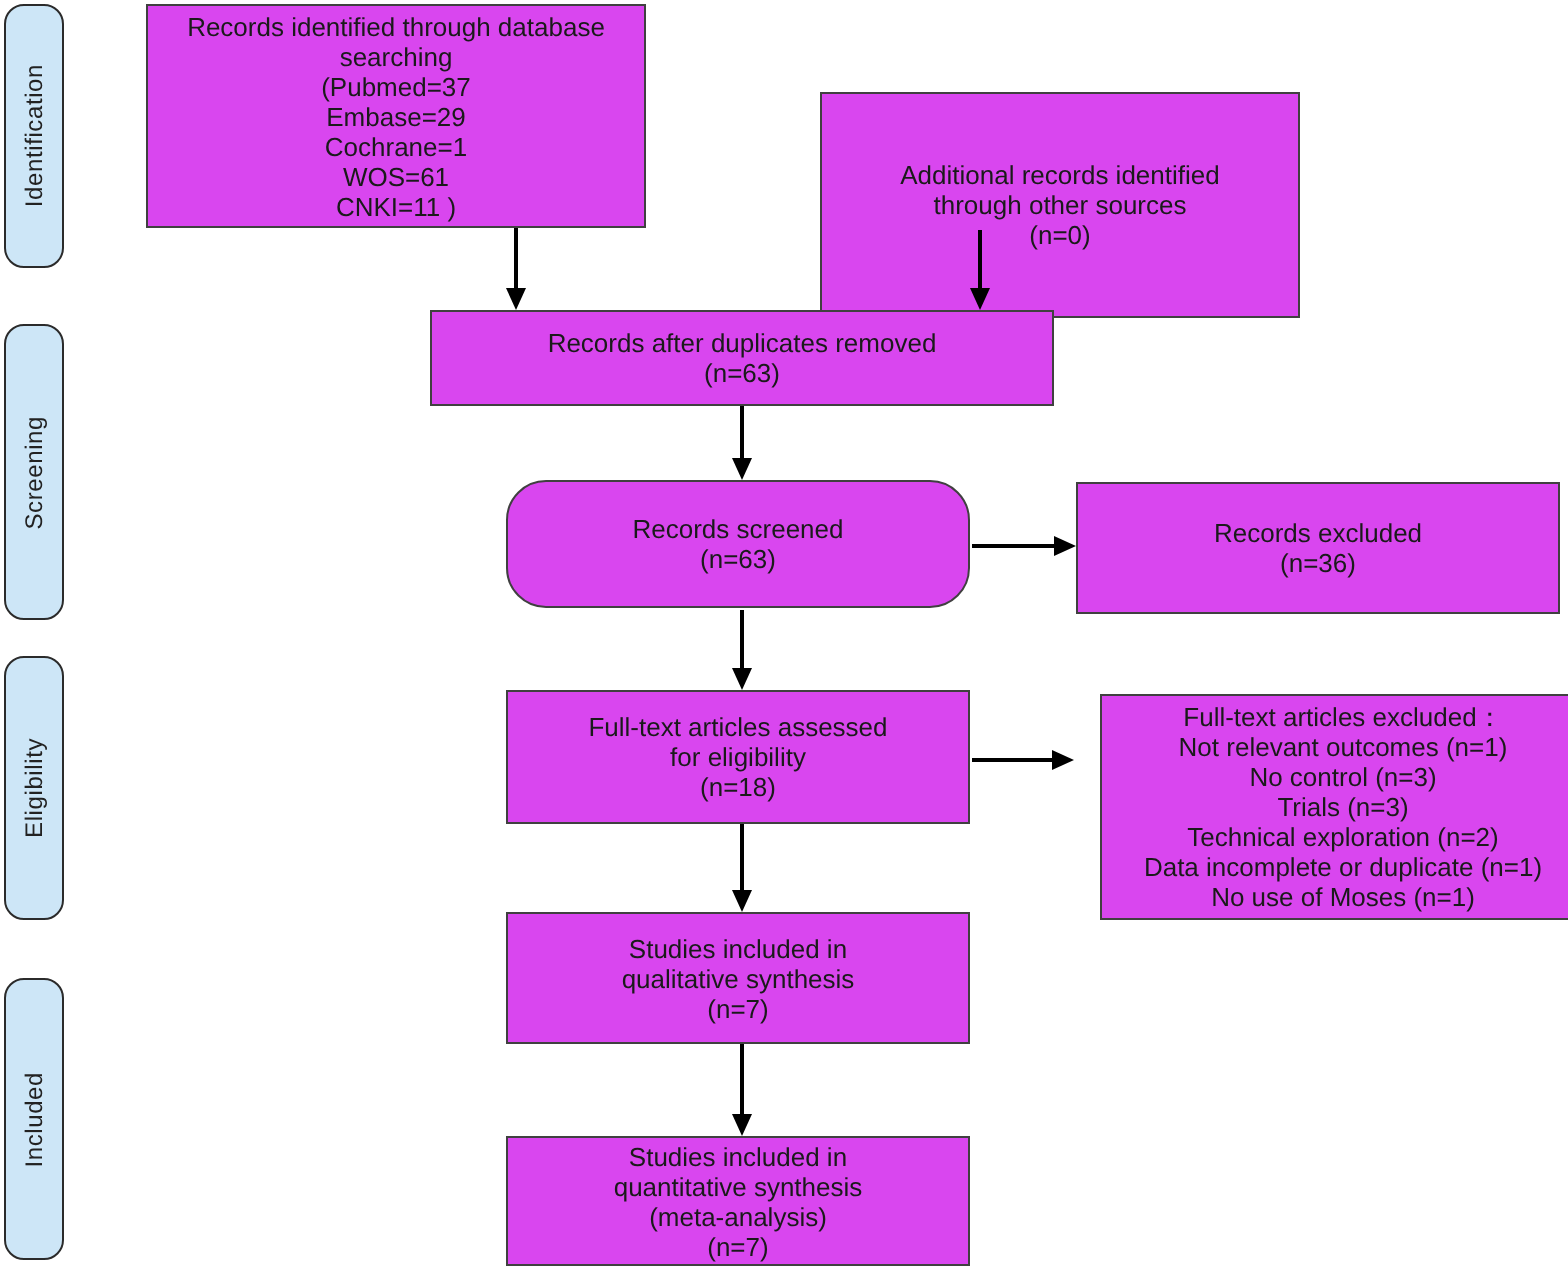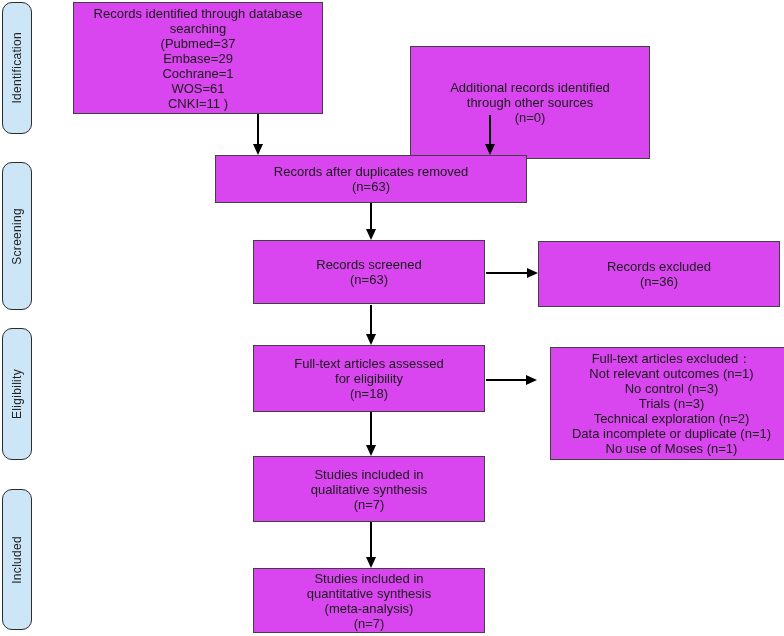--- a/index.html
+++ b/index.html
@@ -48,21 +48,21 @@
     text-align: center;
     font-size: 13px;
     line-height: 15px;
     color: #1a1a1a;
     white-space: pre-line;
     padding: 2px 4px;
   }
   #b-identified   { left: 73px;  top: 2px;   width: 250px; height: 112px; }
   #b-additional   { left: 410px; top: 2px;   width: 240px; height: 113px; margin-top: 44px; }
   #b-duplicates   { left: 215px; top: 155px; width: 312px; height: 48px; }
-  #b-screened     { left: 253px; top: 240px; width: 232px; height: 64px; }
+  #b-screened     { left: 253px; top: 240px; width: 232px; height: 64px; border-radius: 20px; }
   #b-excluded     { left: 538px; top: 241px; width: 242px; height: 66px; }
   #b-fulltext     { left: 253px; top: 345px; width: 232px; height: 67px; }
   #b-ft-excluded  { left: 537px; top: 347px; width: 243px; height: 113px; margin-left: 13px; }
   #b-qualitative  { left: 253px; top: 456px; width: 232px; height: 66px; }
   #b-quantitative { left: 253px; top: 568px; width: 232px; height: 65px; }
 
   
   .v-arrow {
     position: absolute;
     width: 2px;

